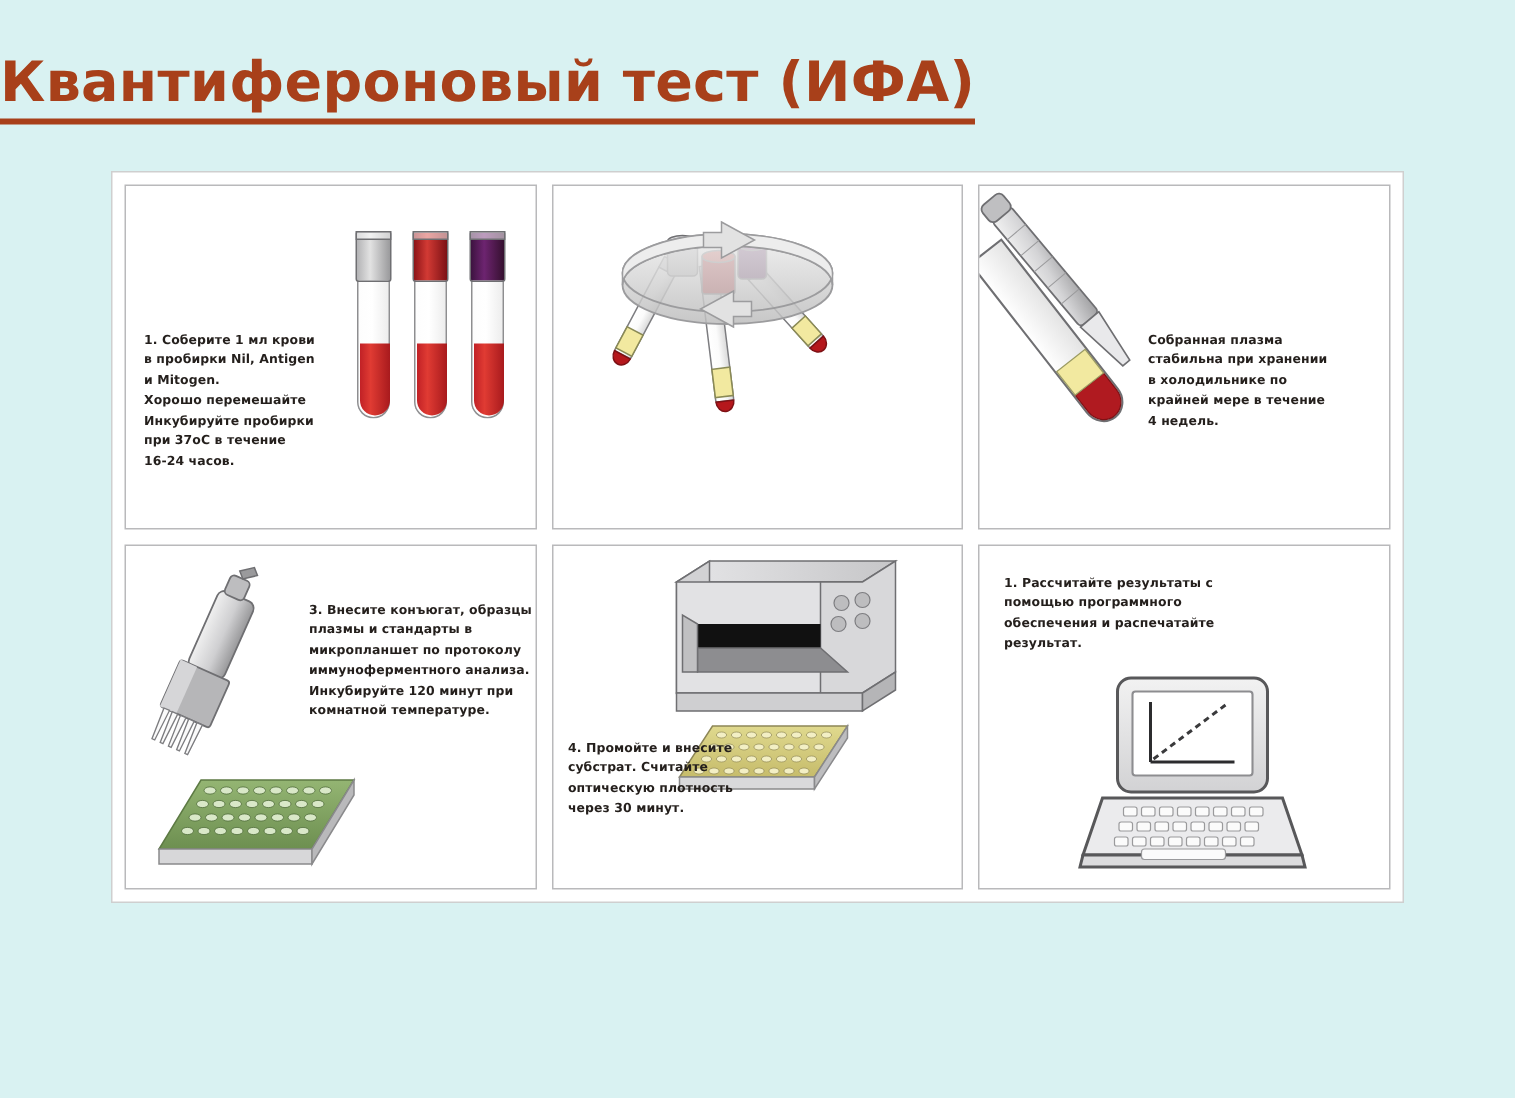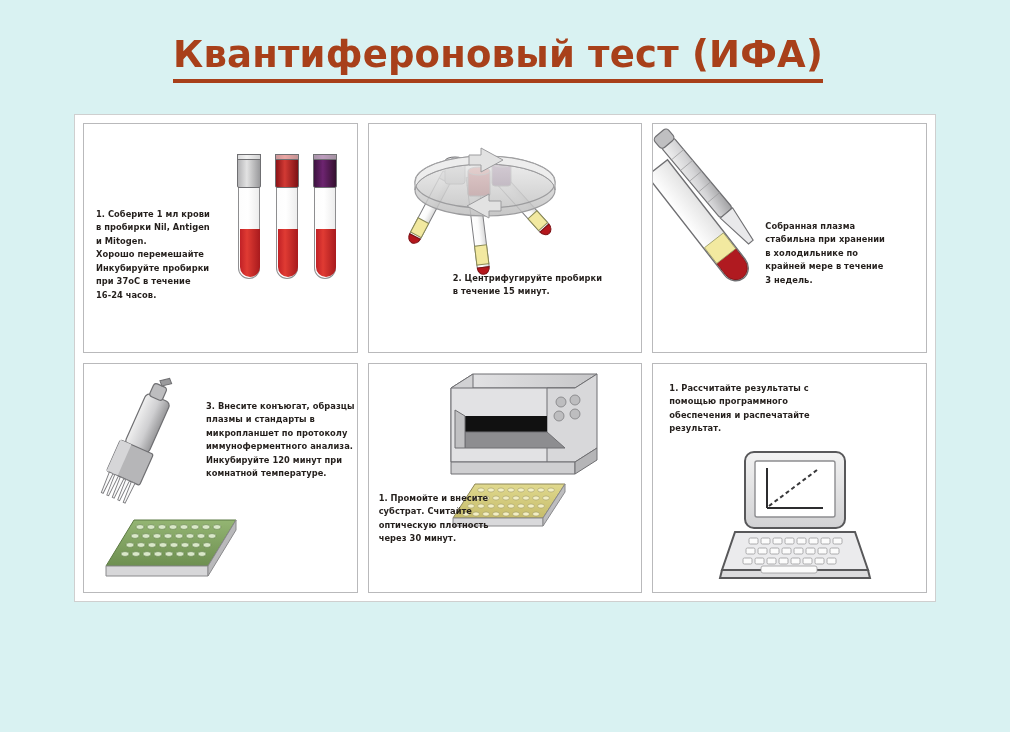--- a/index.html
+++ b/index.html
@@ -19,21 +19,21 @@
     height: 732px;
     background: #d9f2f2;
   }
 
   
   .title-wrap {
     position: absolute;
     left: 0;
     top: 34px;
     width: 996px;
-    text-align: center;
+    text-align: left;
   }
   .title {
     display: inline-block;
     font-family: "DejaVu Sans", sans-serif;
     font-size: 37px;
     font-weight: bold;
     color: #a8401a;
     letter-spacing: 0.2px;
     border-bottom: 4px solid #a8401a;
     padding-bottom: 2px;
@@ -75,21 +75,21 @@
     font-family: "DejaVu Sans", sans-serif;
     font-size: 8.3px;
     font-weight: bold;
     line-height: 1.62;
     color: #241f1c;
     white-space: pre-line;
     letter-spacing: 0.05px;
   }
 
   
-  .p1-cap { left: 12px; top: 84px; width: 152px; }
+  .p1-cap { left: 12px; top: 96px; width: 152px; }
   .tubes { position: absolute; left: 150px; top: 30px; width: 110px; height: 125px; }
   .tube { position: absolute; width: 22px; top: 0; height: 125px; }
   .tube .body {
     position: absolute; left: 0; top: 10px; width: 22px; height: 115px;
     border: 1px solid #8e8e90;
     border-top: none;
     border-radius: 0 0 11px 11px;
     background: linear-gradient(90deg,#fdfdfd 0%,#ffffff 45%,#ededed 100%);
     box-sizing: border-box;
   }
@@ -232,22 +232,20 @@
               <ellipse cx="100" cy="50" rx="70" ry="26" fill="#ffffff" fill-opacity="0.0"></ellipse>
             </g>
             <path d="M30 58 a70 26 0 0 1 70 -26 a70 26 0 0 1 70 26 l0 -8 a70 26 0 0 0 -70 -26 a70 26 0 0 0 -70 26 z" fill="#ededed" stroke="#9c9c9e" stroke-width="1"></path>
 
             <g fill="#e2e2e2" stroke="#9c9c9e" stroke-width="1">
               <path d="M96 16 l22 12 -22 12 0 -7 -12 0 0 -10 12 0 z"></path>
               <path d="M104 86 l-22 -12 22 -12 0 7 12 0 0 10 -12 0 z"></path>
             </g>
           </svg>
         </div>
-        <div class="cap p2-cap">2. Центрифугируйте пробирки
-в течение 15 минут.</div>
       </div>
 
       <div class="panel">
         <div class="pip3">
           <svg width="200" height="190" viewBox="0 0 200 190">
             <defs>
               <linearGradient id="gPipBody" x1="0" y1="0" x2="1" y2="1">
                 <stop offset="0" stop-color="#f2f2f2"></stop>
                 <stop offset="0.5" stop-color="#d4d4d6"></stop>
                 <stop offset="1" stop-color="#9f9fa1"></stop>
@@ -275,21 +273,21 @@
                 <line x1="-8" y1="-38" x2="8" y2="-38"></line>
                 <line x1="-8" y1="-24" x2="8" y2="-24"></line>
               </g>
             </g>
           </svg>
         </div>
         <div class="cap p3-cap">Собранная плазма
 стабильна при хранении
 в холодильнике по
 крайней мере в течение
-3 недель.</div>
+4 недель.</div>
       </div>
 
       <div class="panel">
         <div class="multi">
           <svg width="180" height="200" viewBox="0 0 180 200">
             <defs>
               <linearGradient id="gMp" x1="0" y1="0" x2="1" y2="0">
                 <stop offset="0" stop-color="#f0f0f0"></stop>
                 <stop offset="0.55" stop-color="#cfcfd1"></stop>
                 <stop offset="1" stop-color="#98989a"></stop>
@@ -455,21 +453,21 @@
                     <ellipse cx="58" cy="6" rx="3.4" ry="2"></ellipse>
                   <ellipse cx="68" cy="6" rx="3.4" ry="2"></ellipse>
                     <ellipse cx="78" cy="6" rx="3.4" ry="2"></ellipse>
                   <ellipse cx="88" cy="6" rx="3.4" ry="2"></ellipse>
                     <ellipse cx="98" cy="6" rx="3.4" ry="2"></ellipse>
                 </g>
               </g>
             </g>
           </svg>
         </div>
-        <div class="cap p5-cap">1. Промойте и внесите
+        <div class="cap p5-cap">4. Промойте и внесите
 субстрат. Считайте
 оптическую плотность
 через 30 минут.</div>
       </div>
 
       <div class="panel">
         <div class="cap p6-cap">1. Рассчитайте результаты с
 помощью программного
 обеспечения и распечатайте
 результат.</div>

